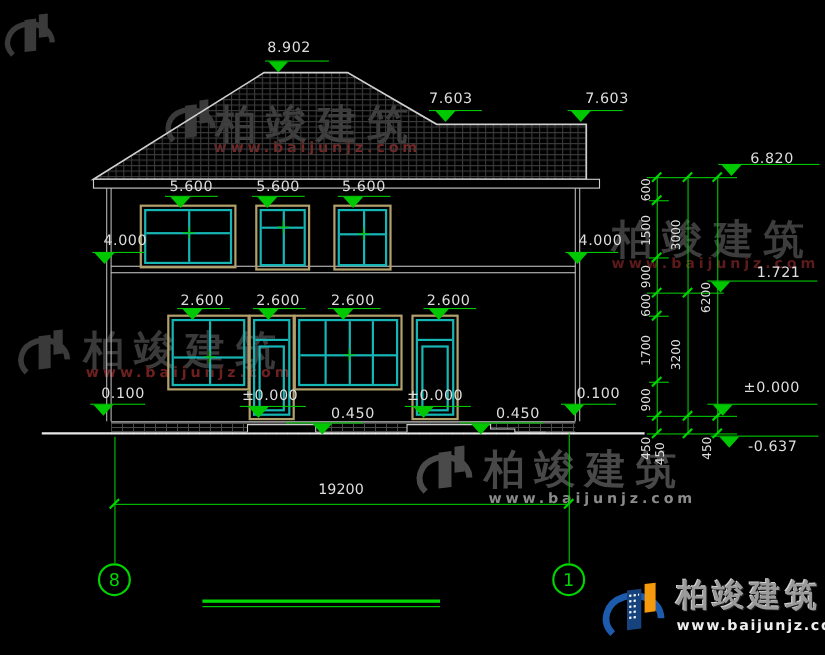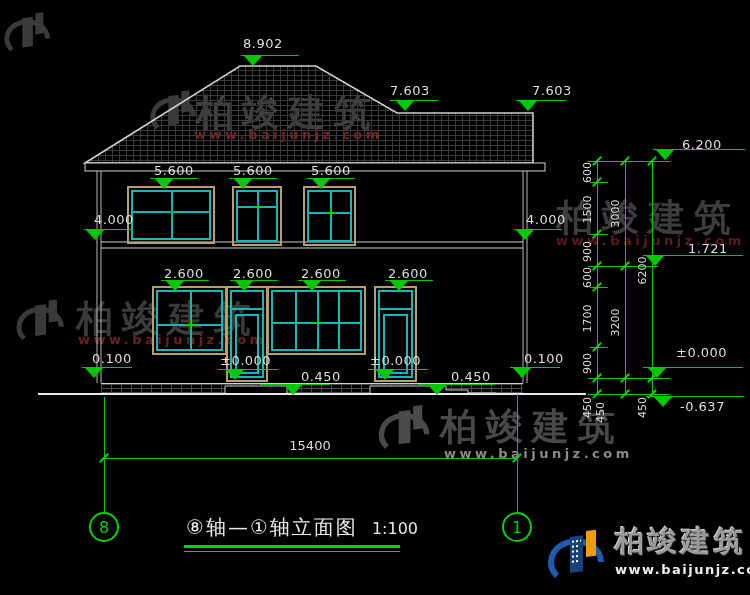--- a/index.html
+++ b/index.html
@@ -178,21 +178,21 @@
   <div class="ftri" style="left:244px;top:56px"></div>
 
   <div class="lvltxt" style="left:390px;top:83px;width:52px">7.603</div>
   <div class="hl" style="left:390px;top:100px;width:48px"></div>
   <div class="ftri" style="left:396px;top:101px"></div>
 
   <div class="lvltxt" style="left:532px;top:83px;width:52px">7.603</div>
   <div class="hl" style="left:516px;top:100px;width:50px"></div>
   <div class="ftri" style="left:519px;top:101px"></div>
 
-  <div class="lvltxt" style="left:682px;top:137px;width:62px">6.200</div>
+  <div class="lvltxt" style="left:682px;top:137px;width:62px">6.820</div>
   <div class="hl" style="left:653px;top:149px;width:92px"></div>
   <div class="ftri" style="left:656px;top:150px"></div>
 
   <div class="lvltxt" style="left:688px;top:241px;width:58px">1.721</div>
   <div class="hl" style="left:643px;top:255px;width:100px"></div>
   <div class="ftri" style="left:646px;top:256px"></div>
 
   <div class="lvltxt" style="left:676px;top:345px;width:72px">±0.000</div>
   <div class="hl" style="left:643px;top:367px;width:100px"></div>
   <div class="ftri" style="left:648px;top:368px"></div>
@@ -316,34 +316,29 @@
     </div>
   <div class="vtxt" style="left:634px;top:384px">
       <span>450</span>
     </div>
 
   <div class="vl" style="left:104px;top:397px;height:115px"></div>
   <div class="vl" style="left:517px;top:394px;height:118px"></div>
   <div class="hl" style="left:104px;top:458px;width:413px"></div>
   <div class="tick" style="left:98px;top:457px"></div>
   <div class="tick" style="left:511px;top:457px"></div>
-  <div class="dimtxt" style="left:260px;top:438px;width:100px">15400</div>
+  <div class="dimtxt" style="left:260px;top:438px;width:100px">19200</div>
 
   <div class="bubble" style="left:89px;top:512px">
       <span>8</span>
     </div>
   <div class="bubble" style="left:502px;top:512px">
       <span>1</span>
     </div>
 
-  <div class="title">
-    <span class="t1">⑧轴—</span>
-    <span class="t2">①轴立面图</span>
-    <span class="t3">1:100</span>
-  </div>
   <div class="uline" style="left:184px;top:545px;width:216px;height:3px"></div>
   <div class="uline" style="left:184px;top:551px;width:216px;height:1px"></div>
 
   <div class="logo">
     <svg width="64" height="64" viewBox="0 0 64 64">
       <path d="M12 54 A25 21 0 1 1 56 40" fill="none" stroke="#1d5bad" stroke-width="6"></path>
       <g transform="skewY(-7)">
         <rect x="25" y="18" width="13" height="36" fill="#16427e"></rect>
         <rect x="41" y="14" width="10" height="26" fill="#f49a0c"></rect>
         <g fill="#ffffff">

